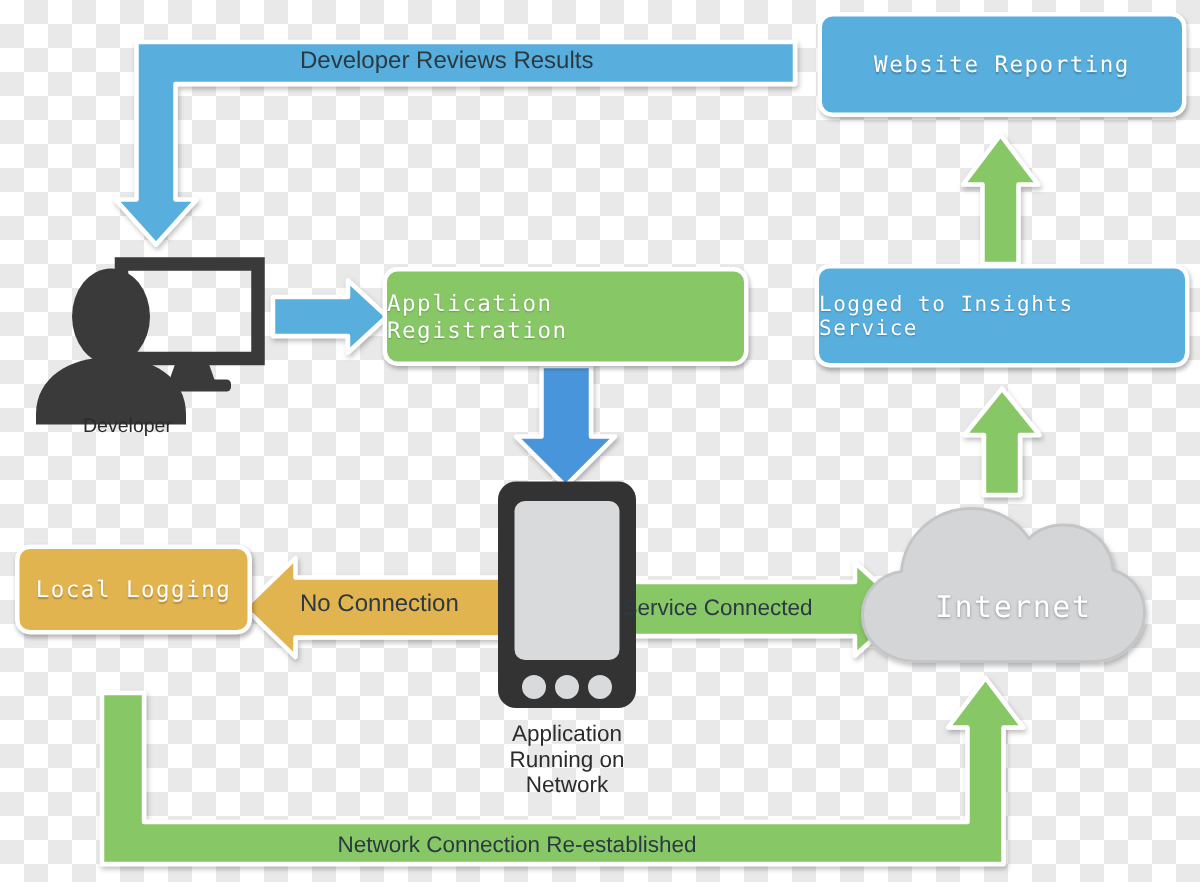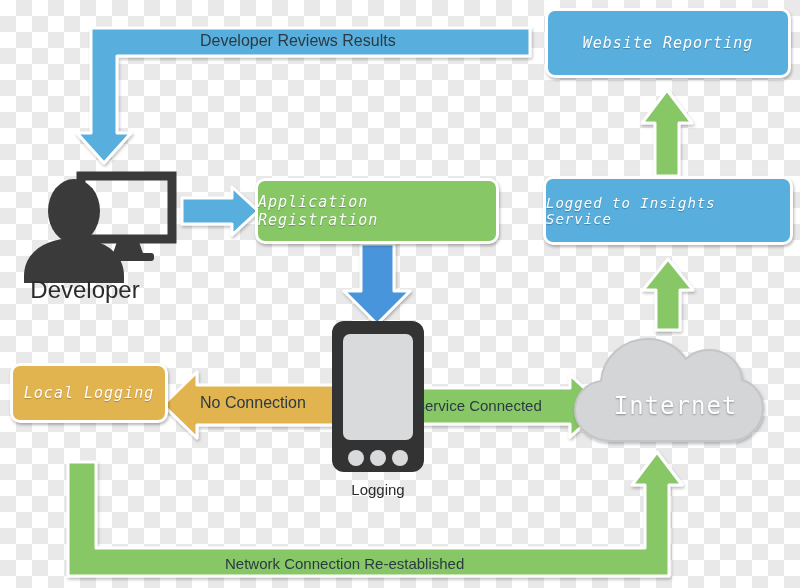--- a/index.html
+++ b/index.html
@@ -40,21 +40,20 @@
     justify-content: center;
     border-radius: 10px;
     border: 3px solid #ffffff;
     box-shadow: 1px 2px 3px rgba(0,0,0,0.28);
     font-family: "DejaVu Sans Mono", "Liberation Mono", monospace;
     color: #ffffff;
     text-shadow: 0 1px 1px rgba(0,0,0,0.25);
     letter-spacing: 1px;
     z-index: 6;
     user-select: none;
-    font-style: italic;
   }
   .node.blue  { background: #58AEDD; }
   .node.green { background: #87C766; }
   .node.gold  { background: #E2B44F; }
 
   .band-label {
     position: absolute;
     color: #2b3a42;
     font-family: "Liberation Sans", sans-serif;
     z-index: 7;
@@ -232,21 +231,23 @@
   </div>
 
   <div class="band-label" style="left:200px; top:32px; width:240px; font-size:16px;">Developer Reviews Results</div>
 
   <div class="band-label" style="left:200px; top:394px; width:150px; font-size:16px;">No Connection</div>
 
   <div class="band-label" style="left:415px; top:397px; width:160px; font-size:15px;">Service Connected</div>
 
   <div class="band-label" style="left:225px; top:555px; width:340px; font-size:15px;">Network Connection Re-established</div>
 
-  <div class="plain-label" style="left:20px; top:277px; width:130px; font-size:24px;">Developer</div>
+  <div class="plain-label" style="left:20px; top:277px; width:130px; font-size:13px;">Developer</div>
 
   <div class="plain-label" style="left:312px; top:482px; width:132px; font-size:15px;">
-    <div>Logging</div>
-  </div>
-
-  <div class="cloud-label" style="left:608px; top:392px; width:135px; font-size:24px; text-align:center;">Internet</div>
+    <div>Application</div>
+    <div>Running on</div>
+    <div>Network</div>
+  </div>
+
+  <div class="cloud-label" style="left:608px; top:392px; width:135px; font-size:20px; text-align:center;">Internet</div>
 
 </div>
 
 </body></html>

